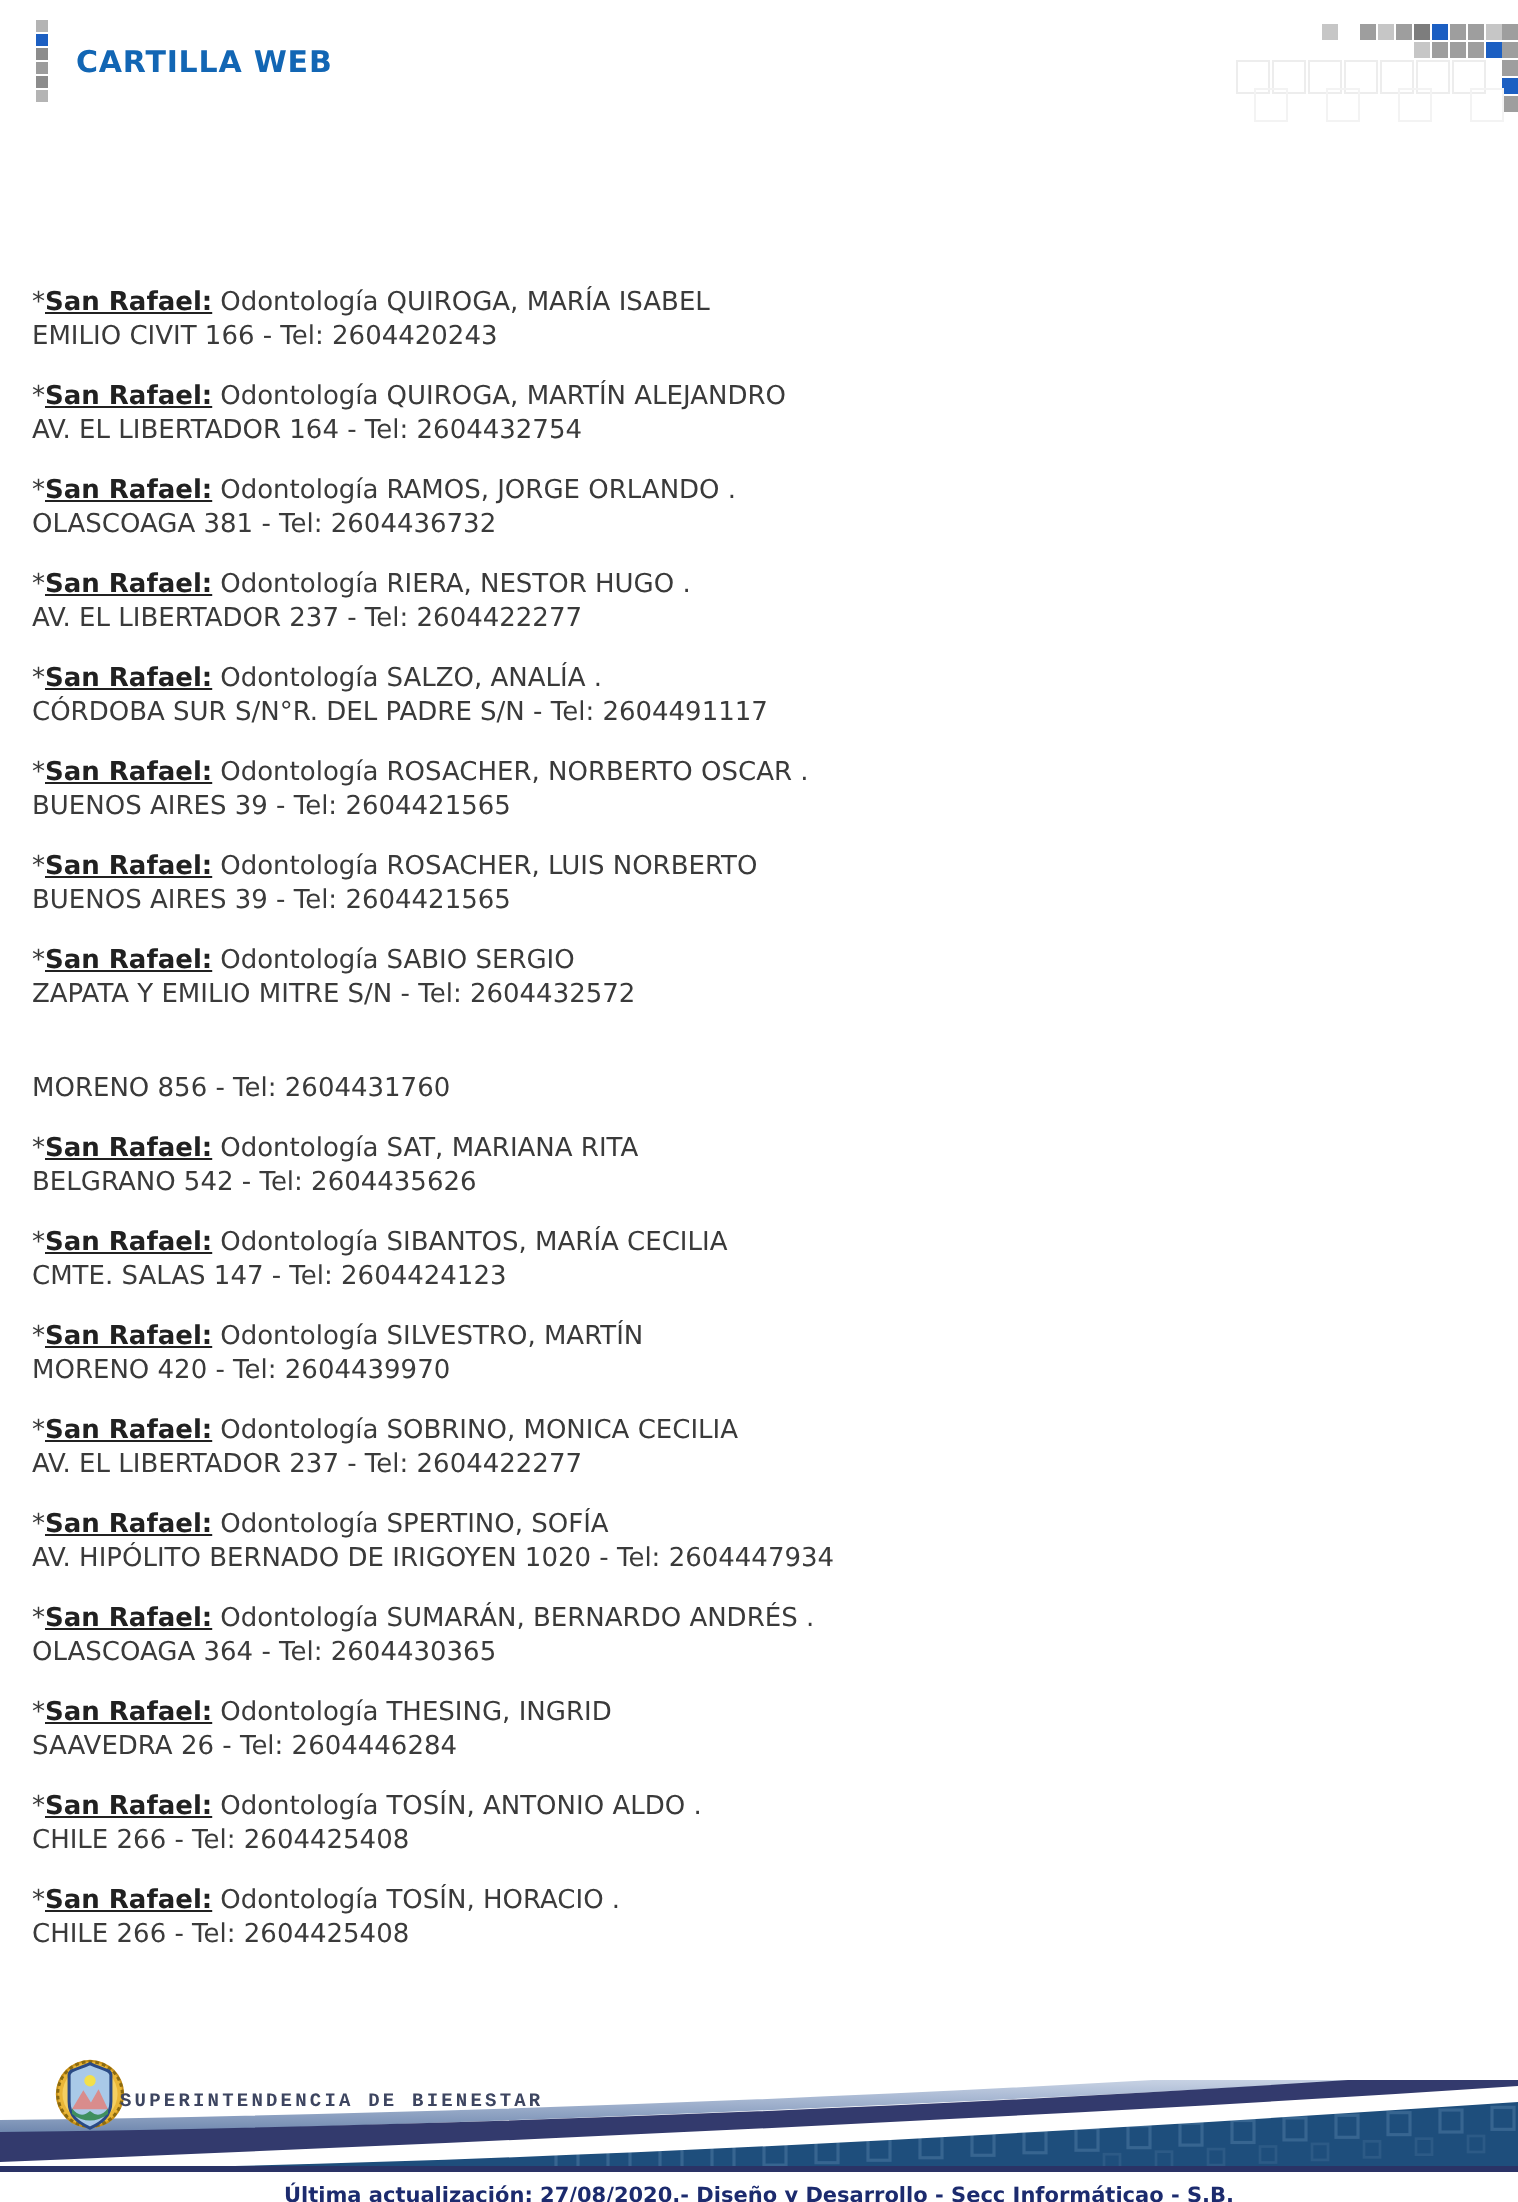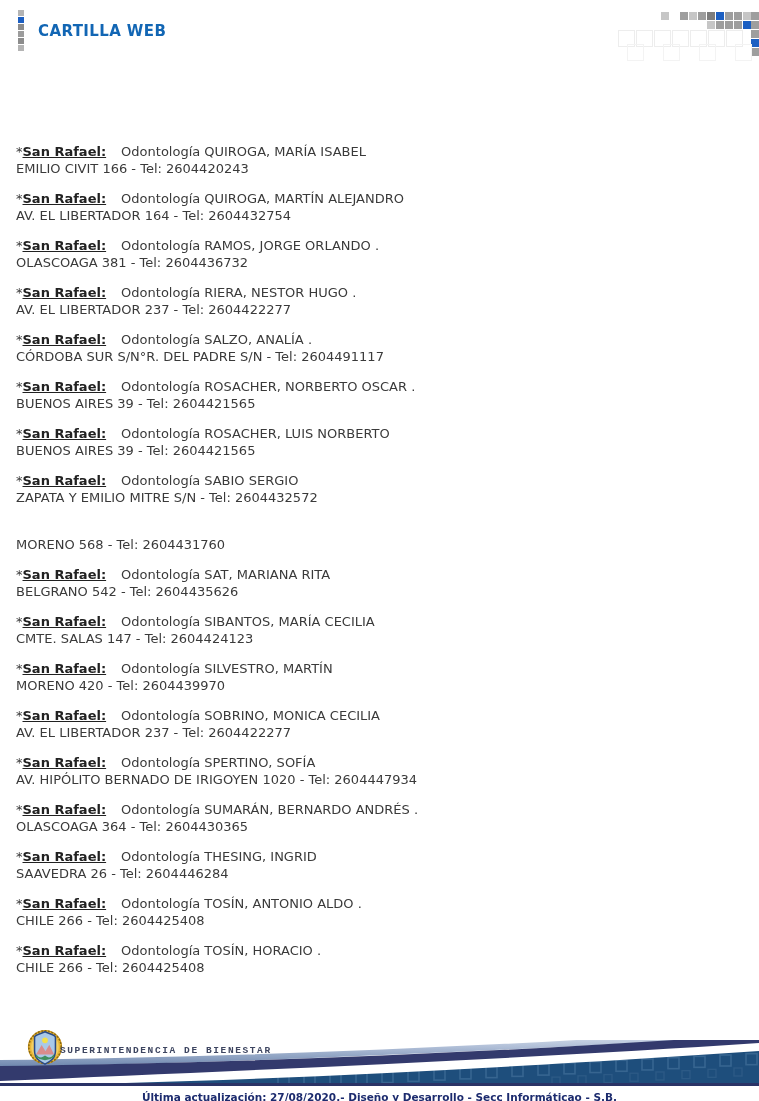--- a/index.html
+++ b/index.html
@@ -19,21 +19,21 @@
   }
   
   .mosaic{position:absolute;top:0;left:0;width:759px;height:70px;}
   .px{position:absolute;width:8px;height:8px;}
   .pxo{position:absolute;width:15px;height:15px;border:1px solid #ededed;}
   .pxo2{border-color:#f3f3f3;}
   
   .content{position:absolute;top:143px;left:16px;width:730px;}
   .entry{margin:0 0 13px 0;font-size:13px;line-height:17px;color:#3a3a3a;}
   .entry-city{font-weight:bold;text-decoration:underline;color:#212121;}
-  .entry-specialty{margin-left:15px;}
+  .entry-specialty{margin-left:4px;}
   .entry-name{margin-left:4px;}
   .entry-line2{min-height:0;}
   
   .footer{position:absolute;top:1022px;left:0;width:636px;height:79px;}
   .emblem{position:absolute;left:26px;top:5px;z-index:3;}
   .org-name{
     position:absolute;left:60px;top:23px;z-index:3;
     font-family:"Liberation Mono","DejaVu Sans Mono",monospace;
     font-weight:bold;font-size:9.5px;letter-spacing:1.6px;color:#3d4560;
     white-space:nowrap;
@@ -139,21 +139,21 @@
   </p>
 
   <p class="entry">
     <span class="entry-line1"><span>*</span><span class="entry-city">San Rafael:</span><span class="entry-specialty">Odontología</span><span class="entry-name">SABIO SERGIO</span></span>
     <br>
     <span class="entry-line2">ZAPATA Y EMILIO MITRE S/N - Tel: 2604432572</span>
   </p>
 
   <p class="entry">
     <br>
-    <span class="entry-line2">MORENO 568 - Tel: 2604431760</span>
+    <span class="entry-line2">MORENO 856 - Tel: 2604431760</span>
   </p>
 
   <p class="entry">
     <span class="entry-line1"><span>*</span><span class="entry-city">San Rafael:</span><span class="entry-specialty">Odontología</span><span class="entry-name">SAT, MARIANA RITA</span></span>
     <br>
     <span class="entry-line2">BELGRANO 542 - Tel: 2604435626</span>
   </p>
 
   <p class="entry">
     <span class="entry-line1"><span>*</span><span class="entry-city">San Rafael:</span><span class="entry-specialty">Odontología</span><span class="entry-name">SIBANTOS, MARÍA CECILIA</span></span>

